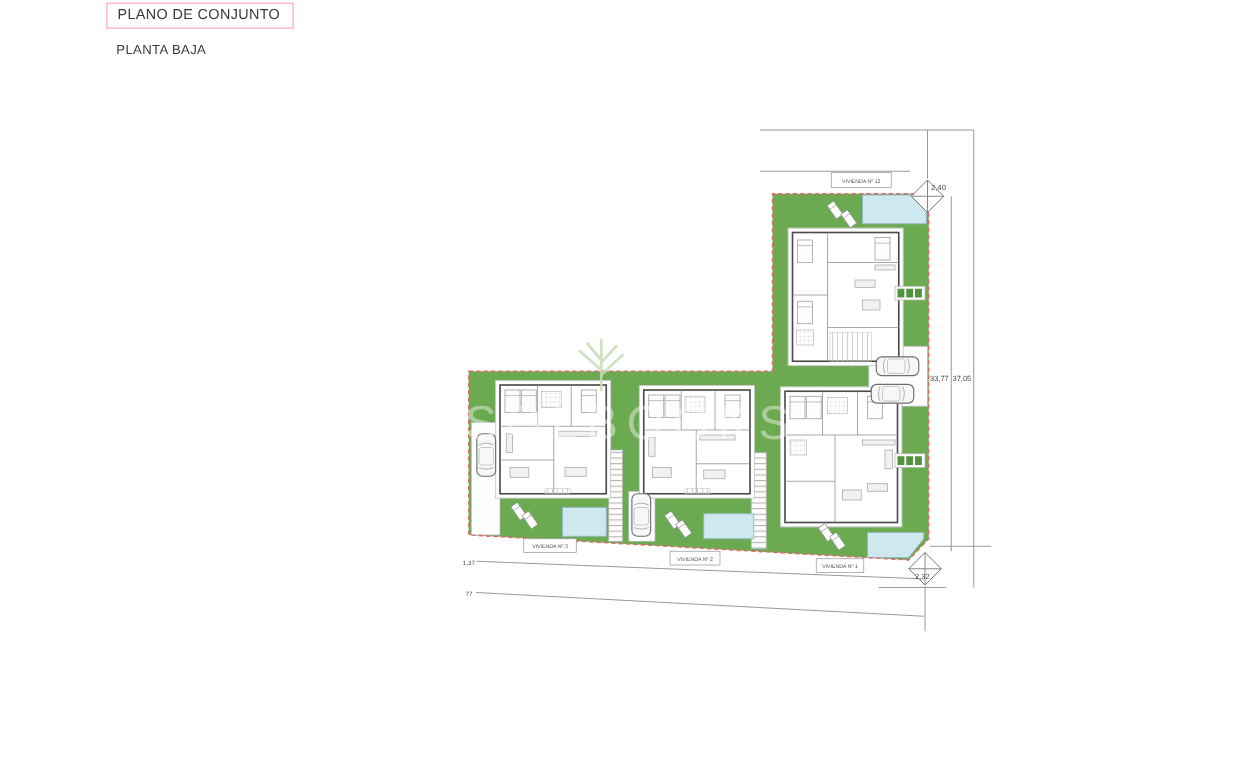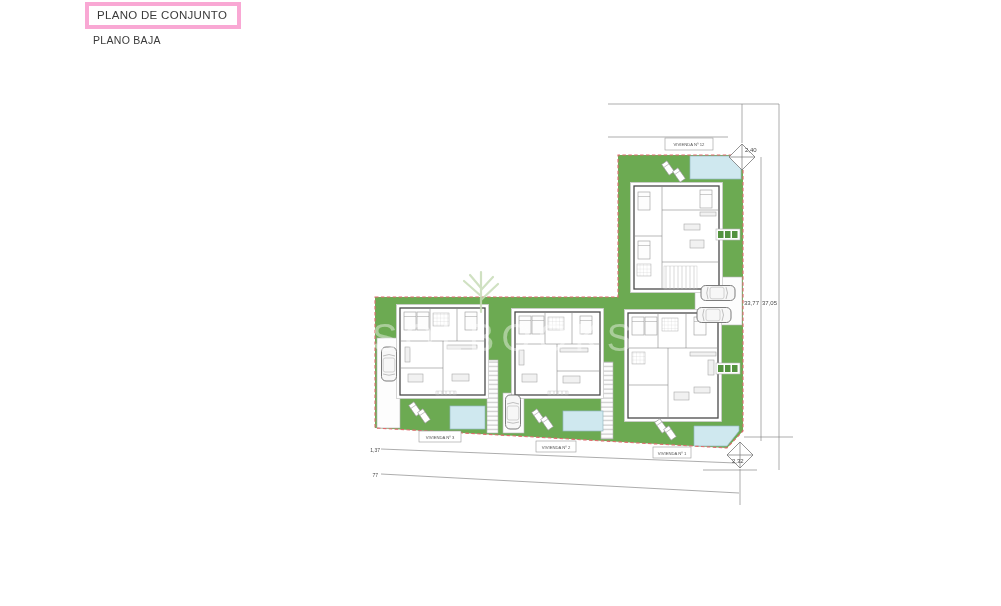--- a/index.html
+++ b/index.html
@@ -1,18 +1,18 @@
 <!DOCTYPE html>
 <html><head>
 <meta charset="utf-8">
 <style>
   html,body{margin:0;padding:0;background:#ffffff;}
   .page{position:relative;width:1001px;height:606px;background:#ffffff;overflow:hidden;
         font-family:"Liberation Sans",sans-serif;}
-  .title-box{position:absolute;left:85px;top:2px;border:4px solid #f9a8d4;
+  .title-box{position:absolute;left:85px;top:2px;border:1px solid #f9a8d4;
              padding:3px 10px 4px 8px;font-size:11.5px;color:#3a3a3a;letter-spacing:.3px;background:#fff;}
   .subtitle{position:absolute;left:93px;top:34px;font-size:10.5px;color:#3a3a3a;letter-spacing:.3px;}
   svg.plan{position:absolute;left:0;top:0;font-family:"Liberation Sans",sans-serif;}
   .garden{fill:#6caa52;}
   .bound{fill:none;stroke:#e0696e;stroke-width:1.1;stroke-dasharray:3.5 2.4;}
   .pave{fill:#fdfdfd;stroke:#b5b5b5;stroke-width:0.6;}
   .pool{fill:#cfe8ef;stroke:#95b9c4;stroke-width:0.7;}
   .eave{fill:#ffffff;stroke:#cccccc;stroke-width:0.8;}
   .wall{fill:#ffffff;stroke:#4a4a4a;stroke-width:1.3;}
   .part line{stroke:#8c8c8c;stroke-width:0.6;}
@@ -26,21 +26,21 @@
   .wmark{font-size:38px;fill:#ffffff;opacity:0.42;letter-spacing:7px;font-weight:500;}
 </style>
 </head>
 <body>
 
 <div class="page">
 
   <div class="title-box">
     <span>PLANO DE CONJUNTO</span>
   </div>
-  <div class="subtitle">PLANO BAJA</div>
+  <div class="subtitle">PLANTA BAJA</div>
 
   <svg class="plan" width="1001" height="606" viewBox="0 0 1001 606">
     <defs>
       <pattern id="tiles" width="3.5" height="3.5" patternUnits="userSpaceOnUse">
         <path d="M3.5,0 V3.5 H0" fill="none" stroke="#c4c4c4" stroke-width="0.4"></path>
       </pattern>
       <pattern id="rungs" width="8" height="4.5" patternUnits="userSpaceOnUse">
         <line x1="0" y1="2" x2="8" y2="2" stroke="#9f9f9f" stroke-width="0.7"></line>
       </pattern>
       <pattern id="stripesV" width="4" height="8" patternUnits="userSpaceOnUse">

